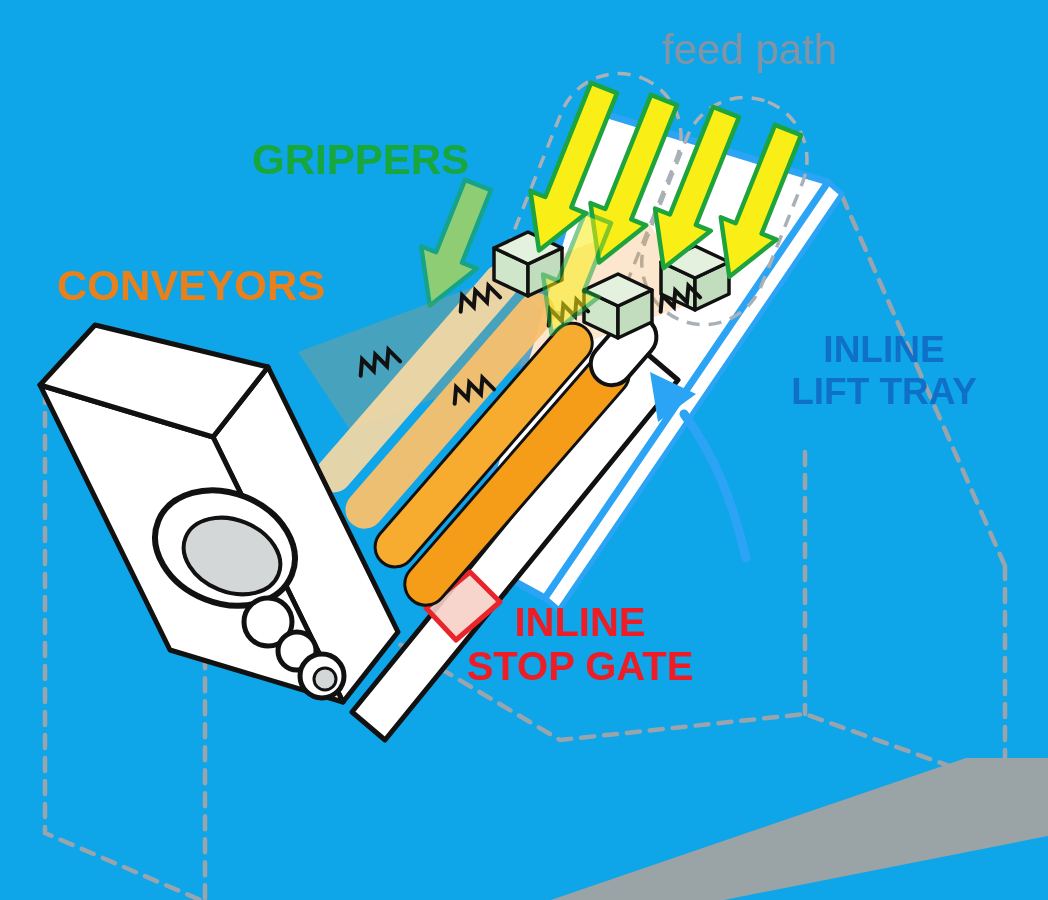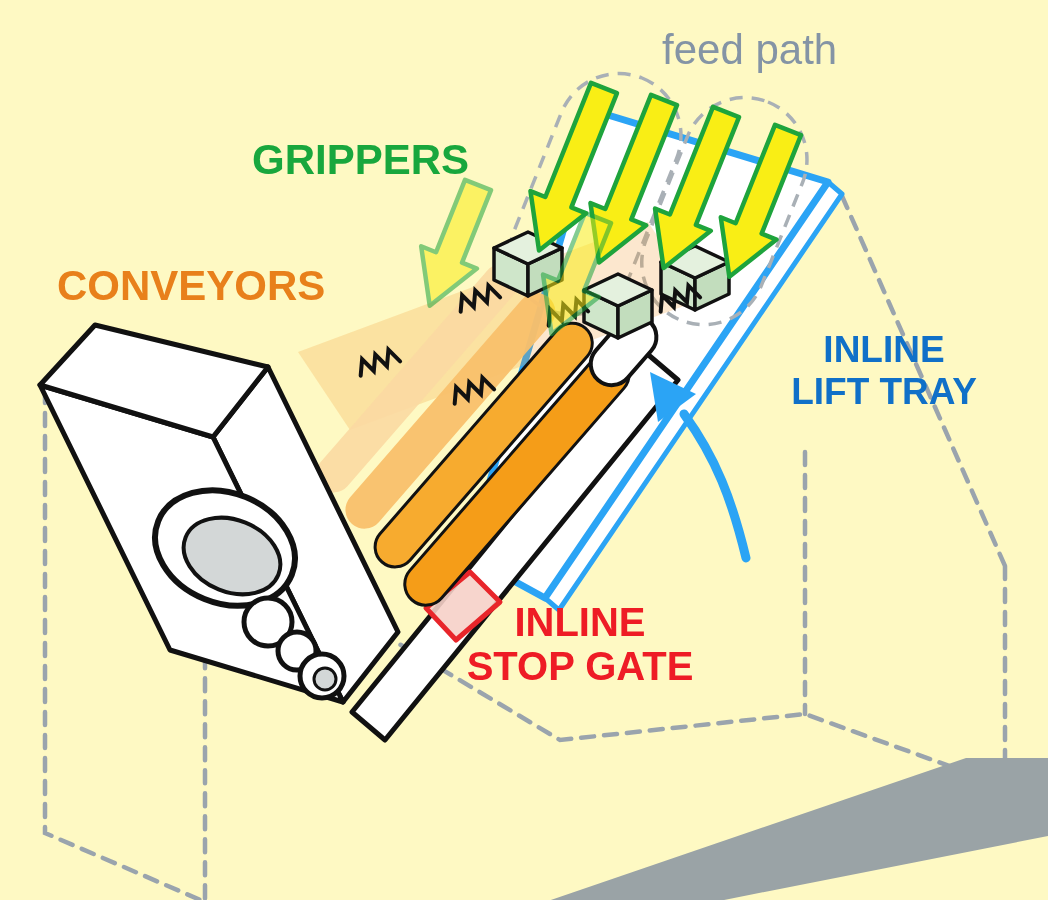--- a/index.html
+++ b/index.html
@@ -1,19 +1,19 @@
 <!DOCTYPE html>
 <html><head>
 <meta charset="utf-8">
 <style>
   html,body{margin:0;padding:0;background:#dfe5e5;}
   .stage{
     position:relative;
     width:1048px;height:900px;
-    background:#fef9c3;
+    background:#0ea5e9;
     overflow:hidden;
     font-family:"Liberation Sans",sans-serif;
   }
   .stage svg{position:absolute;left:0;top:0;}
   text{font-family:"Liberation Sans",sans-serif;}
   .lbl-bold{font-weight:bold;}
 </style>
 </head>
 <body>
 

